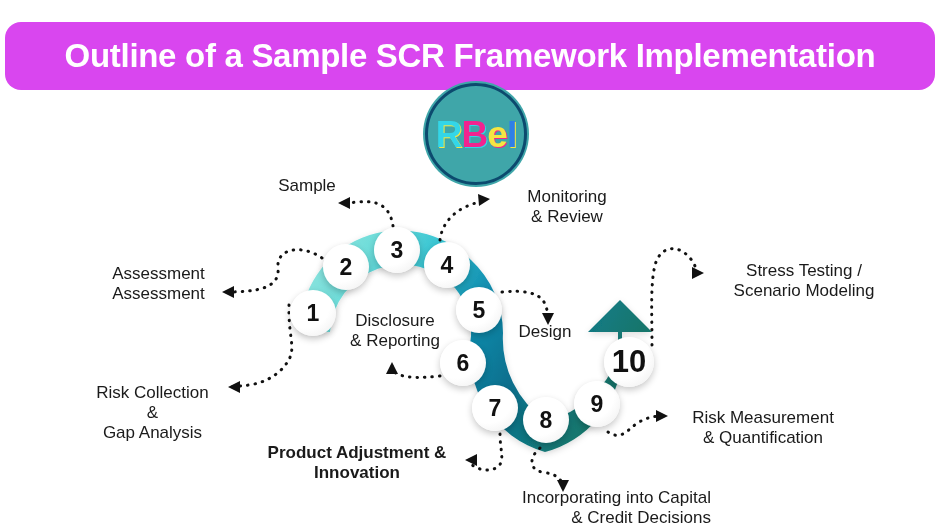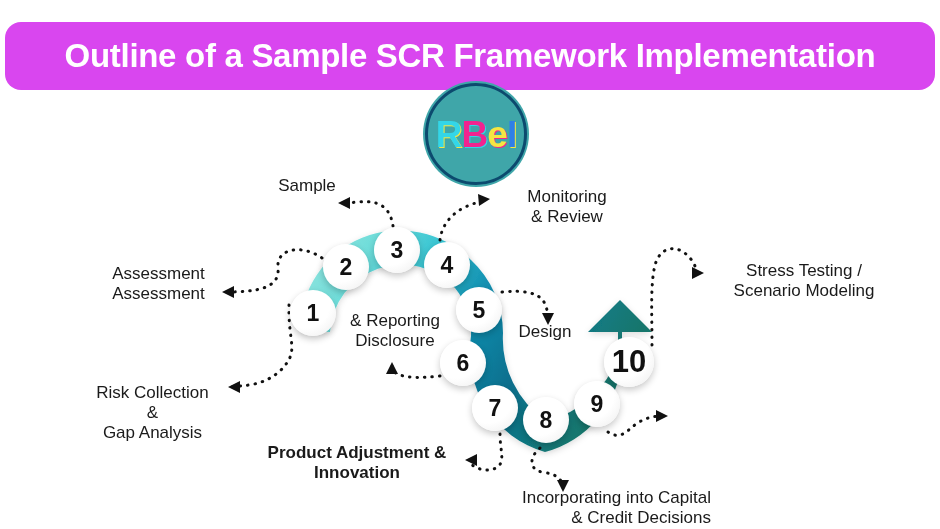--- a/index.html
+++ b/index.html
@@ -155,22 +155,22 @@
   <div class="num" style="left:374px;top:227px;">3</div>
   <div class="num" style="left:424px;top:242px;">4</div>
   <div class="num" style="left:456px;top:287px;">5</div>
   <div class="num" style="left:440px;top:340px;">6</div>
   <div class="num" style="left:472px;top:385px;">7</div>
   <div class="num" style="left:523px;top:397px;">8</div>
   <div class="num" style="left:574px;top:381px;">9</div>
   <div class="num wide" style="left:604px;top:337px;">10</div>
 
   <div class="inner" style="left:340px;top:311px;width:110px;">
+    <div>Disclosure</div>
     <div>&amp; Reporting</div>
-    <div>Disclosure</div>
   </div>
   <div class="inner" style="left:495px;top:322px;width:100px;">
     <div>Design</div>
   </div>
 
   <div class="lbl c" style="left:237px;top:176px;width:140px;">
     <div>Sample</div>
   </div>
 
   <div class="lbl c" style="left:487px;top:187px;width:160px;">
@@ -187,20 +187,24 @@
     <div>Stress Testing /</div>
     <div>Scenario Modeling</div>
   </div>
 
   <div class="lbl c" style="left:74px;top:383px;width:157px;">
     <div>Risk Collection</div>
     <div>&amp;</div>
     <div>Gap Analysis</div>
   </div>
 
+  <div class="lbl c" style="left:668px;top:408px;width:190px;">
+    <div>Risk Measurement</div>
+    <div>&amp; Quantification</div>
+  </div>
 
   <div class="lbl c" style="left:252px;top:443px;width:210px;font-weight:bold;">
     <div>Product Adjustment &amp;</div>
     <div>Innovation</div>
   </div>
 
   <div class="lbl c" style="left:466px;top:488px;width:245px;text-align:right;">
     <div>Incorporating into Capital</div>
     <div>&amp; Credit Decisions</div>
   </div>

